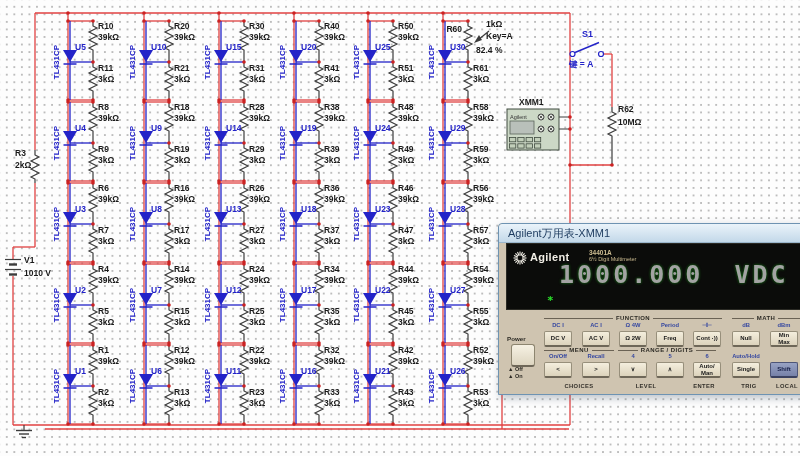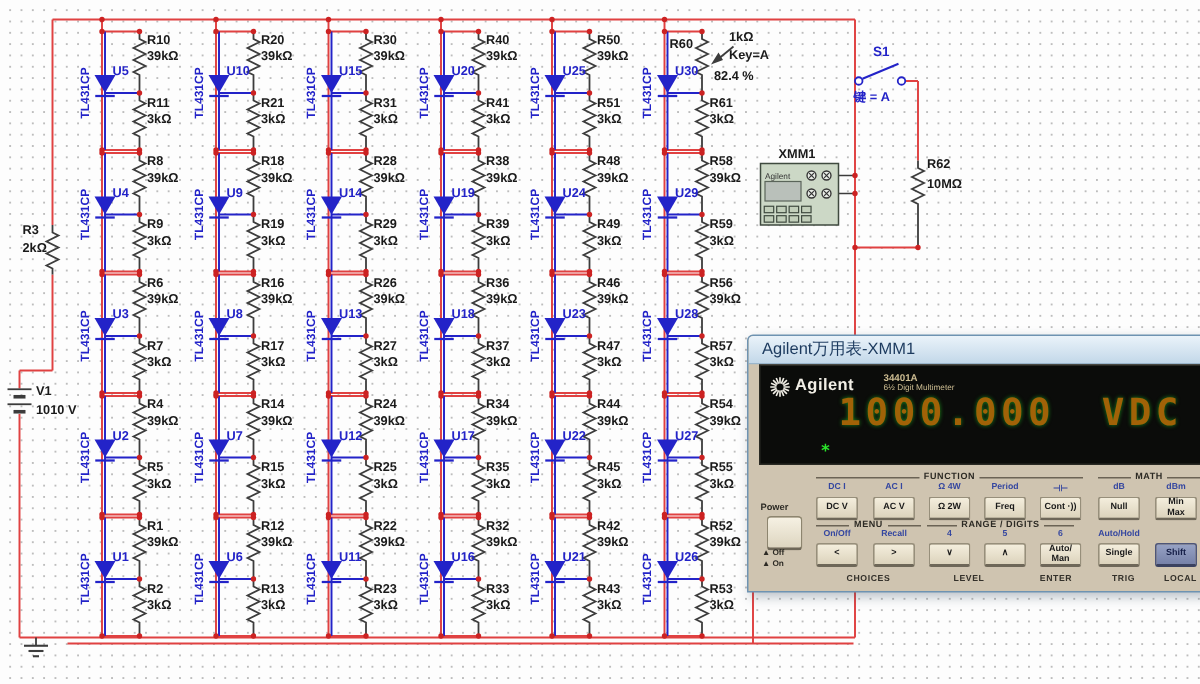--- a/index.html
+++ b/index.html
@@ -19,21 +19,21 @@
   .mtitle{position:absolute;left:0;top:0;right:0;height:18px;
         background:linear-gradient(#eaf3fa,#c3d8e9);
         border-bottom:1px solid #9ab6cc;border-radius:3px 3px 0 0;
         font-size:11px;color:#1c3a5e;line-height:18px;padding-left:9px;}
   .mdisp{position:absolute;left:7px;top:19px;width:300px;height:65px;
         background:#0b0c0a;border:1px solid #2a2a24;}
   .mlogo{position:absolute;left:6px;top:7px;width:14px;height:14px;}
   .mbrand{position:absolute;left:23px;top:7px;color:#f2efe6;font-weight:bold;font-size:11px;letter-spacing:.3px;}
   .mmodel{position:absolute;left:82px;top:5px;color:#cdbd92;font-size:6.5px;font-weight:bold;line-height:7px;}
   .mmodel .sub{font-size:5.5px;font-weight:normal;}
-  .mread{position:absolute;left:52px;top:16px;color:#a16207;
+  .mread{position:absolute;left:52px;top:16px;color:#a3a3a3;
         font-family:"DejaVu Sans Mono",monospace;font-size:25px;font-weight:bold;
         letter-spacing:3px;word-spacing:13px;text-shadow:0 0 3px rgba(40,230,40,.55);}
   .mann{position:absolute;left:40px;top:50px;color:#2ae32a;font-size:11px;
         font-family:"DejaVu Sans Mono",monospace;font-weight:bold;}
   .hdr{position:absolute;display:flex;align-items:center;height:8px;
         font-size:6px;font-weight:bold;color:#2c2a24;letter-spacing:.4px;white-space:nowrap;}
   .hdr i{flex:1;border-top:1px solid #6b6355;height:0;}
   .hdr span{padding:0 3px;}
   .btop{position:absolute;width:44px;text-align:center;font-size:5.8px;font-weight:bold;
         color:#3547a0;white-space:nowrap;}

